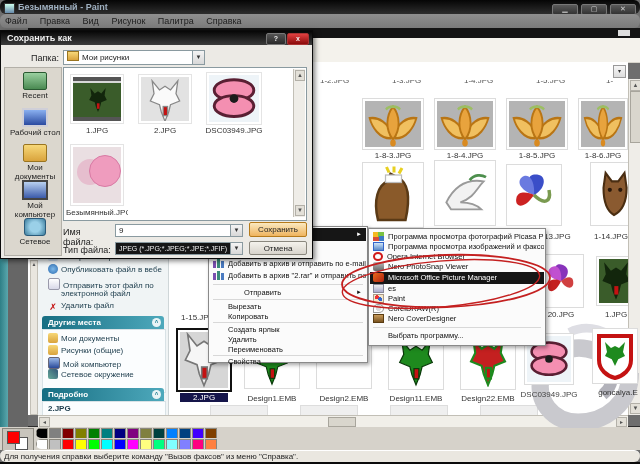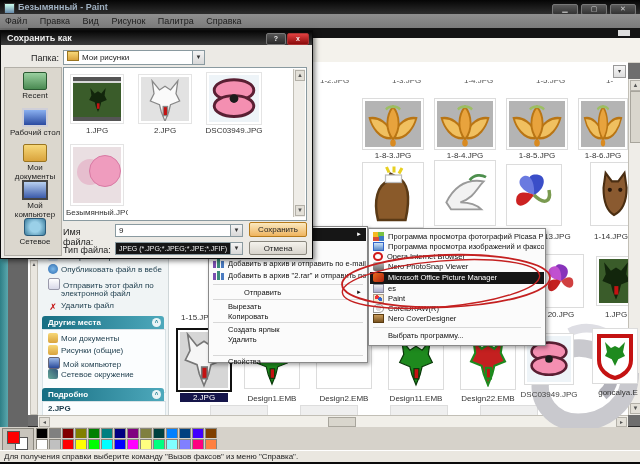--- a/index.html
+++ b/index.html
@@ -1,19 +1,19 @@
 <!DOCTYPE html>
 <html><head>
 <meta charset="utf-8">
 <style>
   html,body{margin:0;padding:0;}
   #screen{position:relative;width:640px;height:464px;background:#6e6e6e;overflow:hidden;
           font-family:"Liberation Sans","DejaVu Sans",sans-serif;font-size:9px;color:#222;}
   .abs{position:absolute;}
-  .nosel{white-space:nowrap;overflow:hidden;}
+  .nosel{white-space:nowrap;overflow:hidden;border-radius:6px;}
   
   .pt-title{left:0;top:0;width:640px;height:14px;background:linear-gradient(#050505,#2e2e2e);color:#9fb0c0;font-weight:bold;font-size:9px;line-height:14px;}
   .pt-menu{left:0;top:14px;width:640px;height:14px;background:linear-gradient(#8f8f8f,#7a7a7a);color:#1d1d1d;line-height:14px;font-size:9px;}
   .pt-menu span{margin:0 5px;}
   .winbtn{display:inline-block;width:24px;height:9px;margin-left:3px;background:linear-gradient(#5a5a5a,#333);border:1px solid #777;border-radius:2px;color:#cfcfcf;font-size:7px;line-height:8px;text-align:center;vertical-align:middle;}
   
   .fw-title{left:28px;top:28px;width:612px;height:10px;background:#141414;}
   .fw-toolbar{left:28px;top:38px;width:612px;height:24px;background:#f4f2ec;border-bottom:1px solid #d8d5cc;}
   .fw-address{left:28px;top:62px;width:600px;height:17px;background:#fff;border-bottom:1px solid #b5b2aa;}
   .fw-content{left:28px;top:79px;width:600px;height:336px;background:#fff;}
@@ -359,20 +359,21 @@
             <rect x="8" y="2" width="3" height="7" fill="#4a7ac0"></rect>
           </svg></span><span>Добавить в архив "2.rar" и отправить по e-mail</span></div>
     <div class="msep" style="top:57px"></div>
     <div class="mi" style="top:60px;padding-left:34px"><span>Отправить</span><span class="marrow">►</span></div>
     <div class="msep" style="top:72px"></div>
     <div class="mi" style="top:74px;padding-left:18px"><span>Вырезать</span></div>
     <div class="mi" style="top:84px;padding-left:18px"><span>Копировать</span></div>
     <div class="msep" style="top:95px"></div>
     <div class="mi" style="top:97px;padding-left:18px"><span>Создать ярлык</span></div>
     <div class="mi" style="top:107px;padding-left:18px"><span>Удалить</span></div>
+    <div class="mi" style="top:117px;padding-left:18px"><span>Переименовать</span></div>
     <div class="msep" style="top:128px"></div>
     <div class="mi" style="top:125px;top:129px;padding-left:18px"><span>Свойства</span></div>
   </div>
 
   <div class="abs menu" style="left:368px;top:228px;width:178px;height:118px;z-index:12">
     <div class="mi" style="top:3px;height:10px;line-height:10px"><span class="mic" style="background:conic-gradient(#7ac143 0 90deg,#3b78c4 0 180deg,#d84b38 0 270deg,#f5b921 0)"></span><span>Программа просмотра фотографий Picasa Photo Viewer</span></div>
     <div class="mi" style="top:13px;height:10px;line-height:10px"><span class="mic" style="background:linear-gradient(#cfe4f8,#5a8ac8);border:1px solid #36c;box-sizing:border-box"></span><span>Программа просмотра изображений и факсов</span></div>
     <div class="mi" style="top:23px;height:10px;line-height:10px"><span class="mic" style="border:2px solid #d01818;border-radius:50%;width:6px;height:5px;box-sizing:content-box"></span><span>Opera Internet Browser</span></div>
     <div class="mi" style="top:33px;height:10px;line-height:10px"><span class="mic" style="background:linear-gradient(#bbb,#666);border-radius:2px"></span><span>Nero PhotoSnap Viewer</span></div>
     <div class="mi sel" style="top:43px;height:12px;line-height:12px"><span class="mic" style="background:linear-gradient(135deg,#e86a1a,#b02010);border-radius:2px"></span><span>Microsoft Office Picture Manager</span></div>

